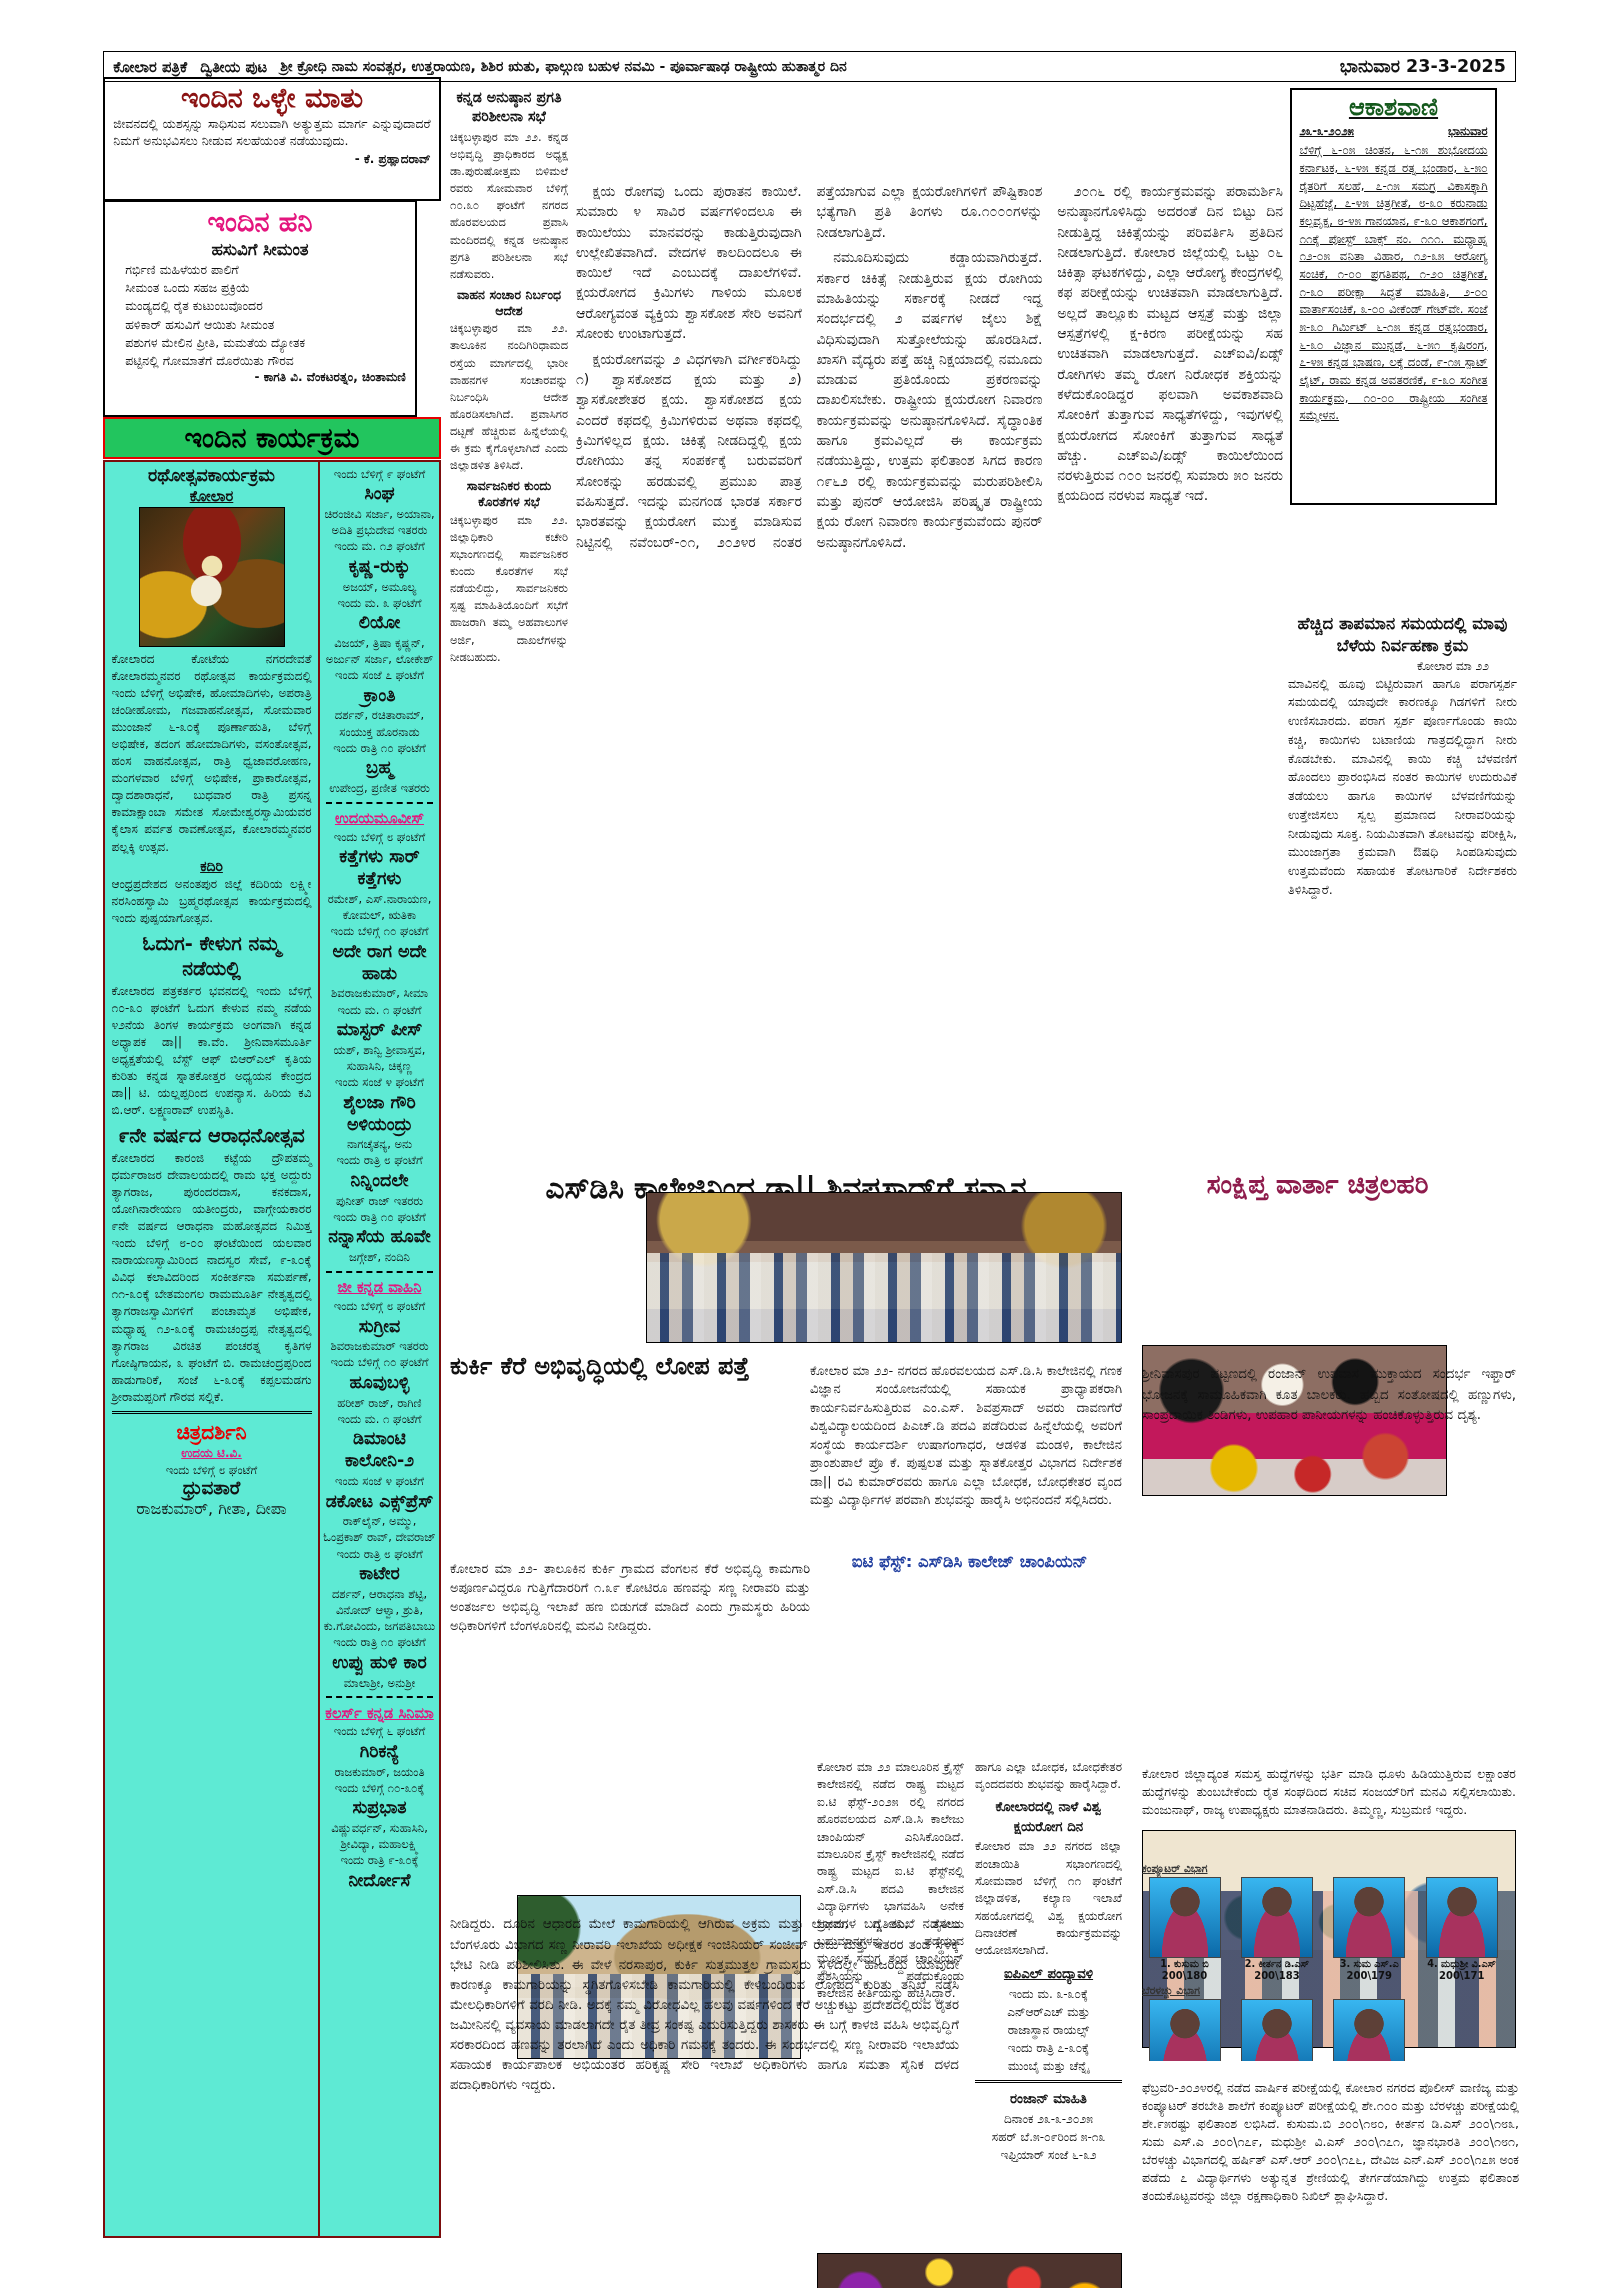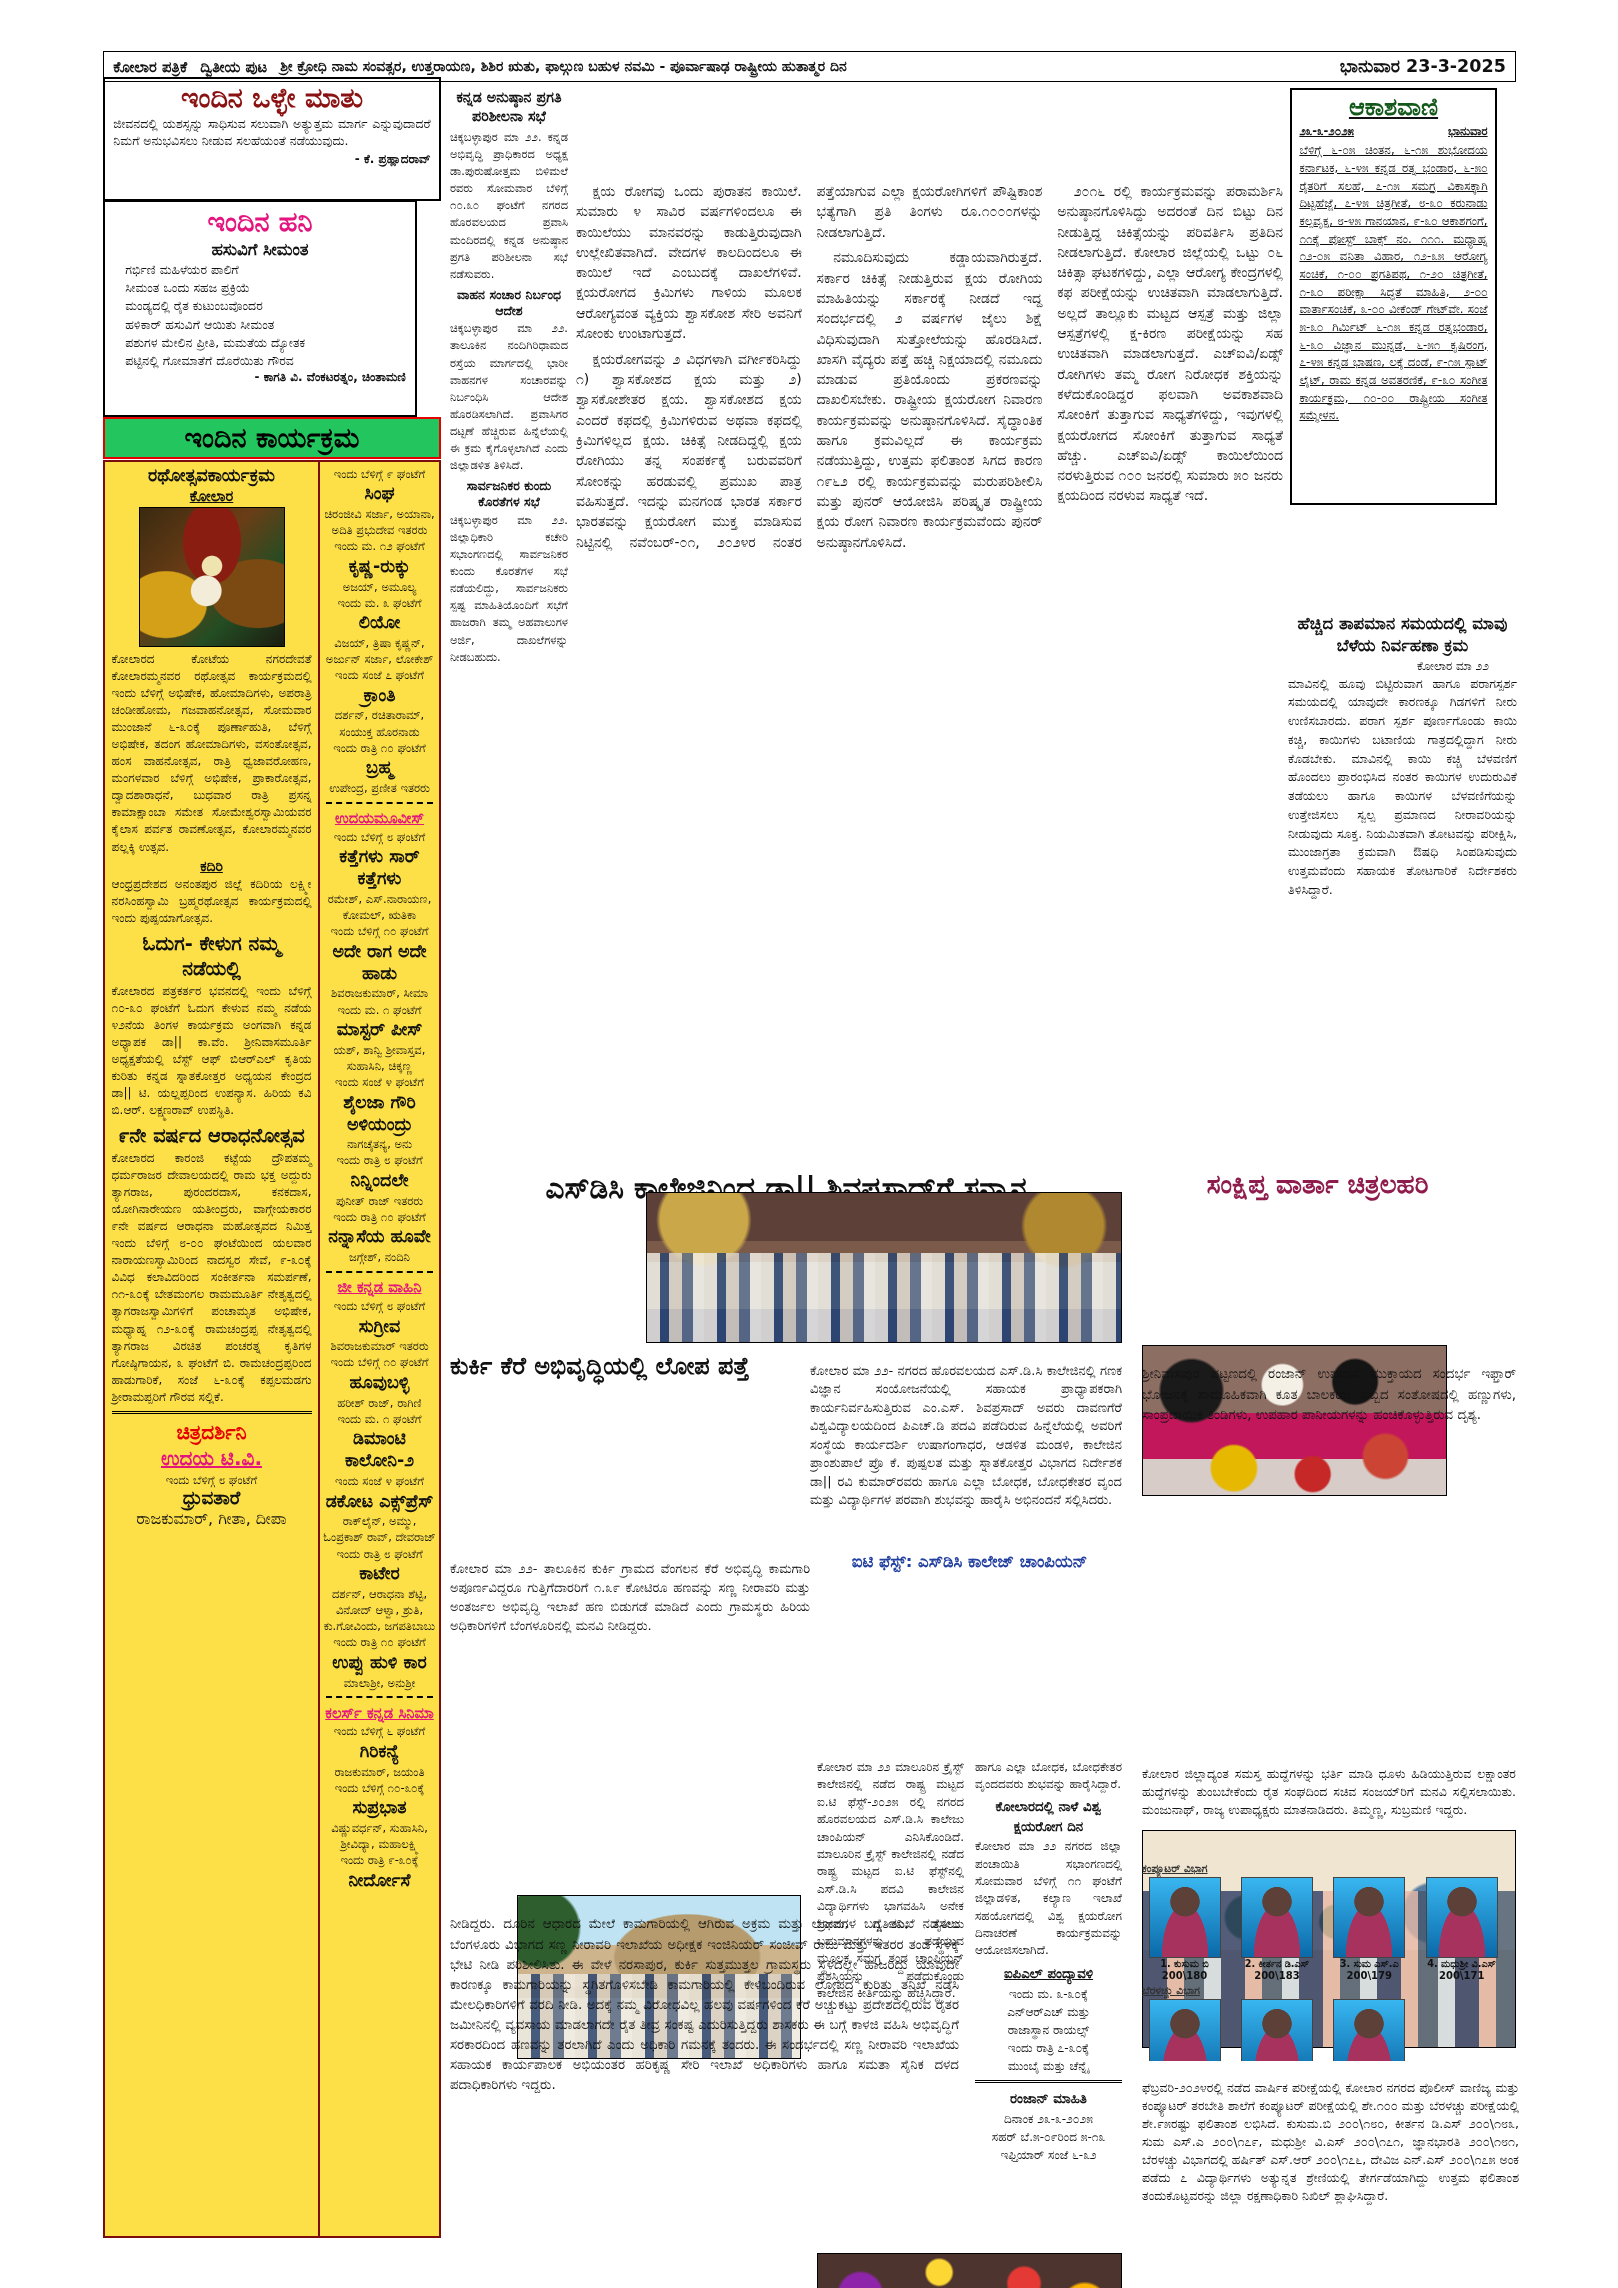--- a/index.html
+++ b/index.html
@@ -18,31 +18,31 @@
   .gw-body{font-size:12.5px;line-height:1.35;}
   .sig{font-size:12px;font-weight:bold;text-align:right;}
   .box-hani{left:103px;top:200px;width:314px;height:217px;border:2.8px solid #000;box-sizing:border-box;padding:2.8px 9.2px;}
   .t-hani{font-size:27px;font-weight:bold;color:#e4157e;text-align:center;line-height:1.25;}
   .hani-sub{font-size:16.6px;font-weight:bold;text-align:center;margin:1.8px 0;}
   .hani-line{font-size:12.5px;line-height:1.45;padding-left:11px;}
 
   .banner{left:103px;top:417px;width:338px;height:42px;background:#22c55e;border:2.8px solid #e60000;box-sizing:border-box;display:flex;align-items:center;justify-content:center;font-size:27px;font-weight:bold;color:#000;}
 
   
-  .listings{left:103px;top:460px;width:338px;height:1778px;border:2.8px solid #7b0d0d;box-sizing:border-box;display:flex;background:#fde047;}
+  .listings{left:103px;top:460px;width:338px;height:1778px;border:2.8px solid #7b0d0d;box-sizing:border-box;display:flex;background:#5eead4;}
   .lcol{width:215px;box-sizing:border-box;border-right:2.8px solid #7b0d0d;padding:2.8px 6.5px;overflow:hidden;}
   .rcol{flex:1;box-sizing:border-box;padding:3.7px 2.8px;text-align:center;overflow:hidden;}
   .lc-head{font-size:17.5px;font-weight:bold;text-align:center;line-height:1.2;}
   .lc-place{font-size:14.8px;font-weight:bold;text-align:center;text-decoration:underline;margin:0.9px 0 2.8px;}
   .lc-body{font-size:12px;line-height:1.42;}
   .lc-h4{font-size:14px;font-weight:bold;text-align:center;text-decoration:underline;margin:2.8px 0 0.9px;}
   .lc-big{font-size:19.4px;font-weight:bold;text-align:center;line-height:1.3;margin:3.7px 0 1.8px;}
   .dbl{border-top:3.7px double #000;margin:5.5px 0;}
   .chitra{font-size:20px;font-weight:bold;color:#e60000;text-align:center;margin-top:1.8px;}
-  .chan-pink{font-size:20px;font-weight:bold;color:#e4157e;text-decoration:underline;text-align:center;margin:2.8px 0;}
+  .chan-pink{font-size:12px;font-weight:bold;color:#e4157e;text-decoration:underline;text-align:center;margin:2.8px 0;}
   .time-s{font-size:11.5px;text-align:center;}
   .title-s{font-size:18.5px;font-weight:bold;text-align:center;line-height:1.2;}
   .cast-s{font-size:16px;text-align:center;}
 
   .t-time{font-size:11.5px;line-height:1.45;}
   .t-title{font-size:17.5px;font-weight:bold;line-height:1.25;margin:0.9px 0;}
   .t-cast{font-size:11.5px;line-height:1.4;}
   .t-chan{font-size:14.8px;font-weight:bold;color:#e4157e;text-decoration:underline;margin:3.7px 0 1.8px;}
   .t-div{border-top:2.8px dashed #000;margin:5.5px 3.7px;height:0;}
 

